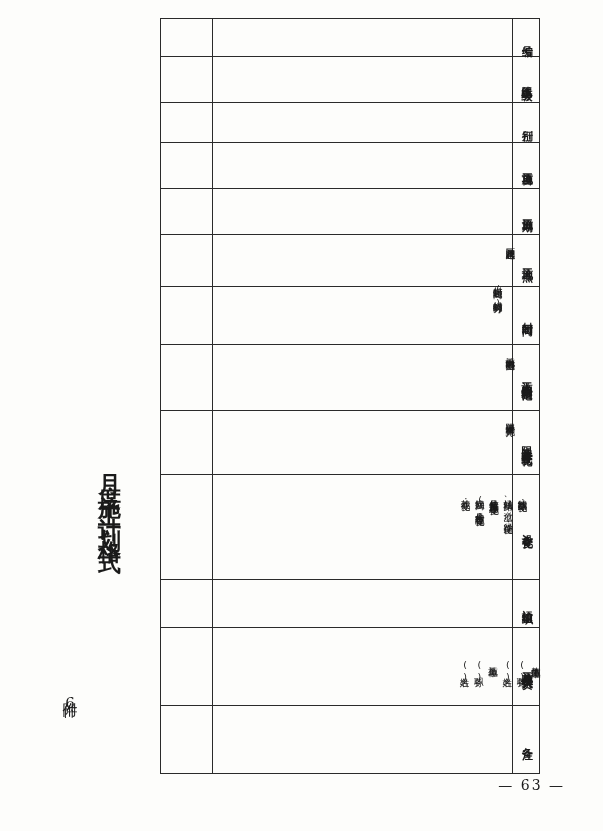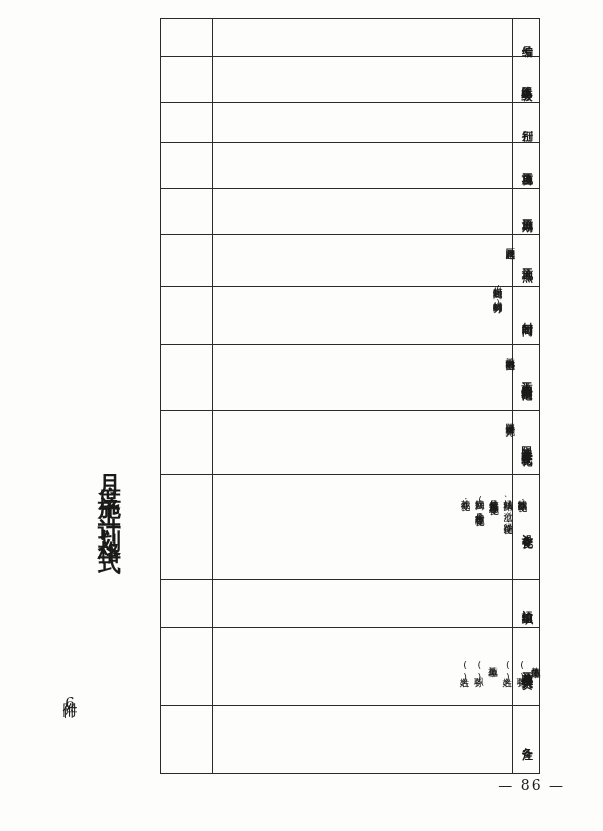--- a/index.html
+++ b/index.html
@@ -312,15 +312,15 @@
           <td></td>
           <td></td>
           <td></td>
           <td></td>
           <td></td>
         </tr>
       </tbody>
     </table>
   </div>
 
-  <div class="page-number">— 86 —</div>
+  <div class="page-number">— 63 —</div>
 
 </div>
 
 </body></html>

